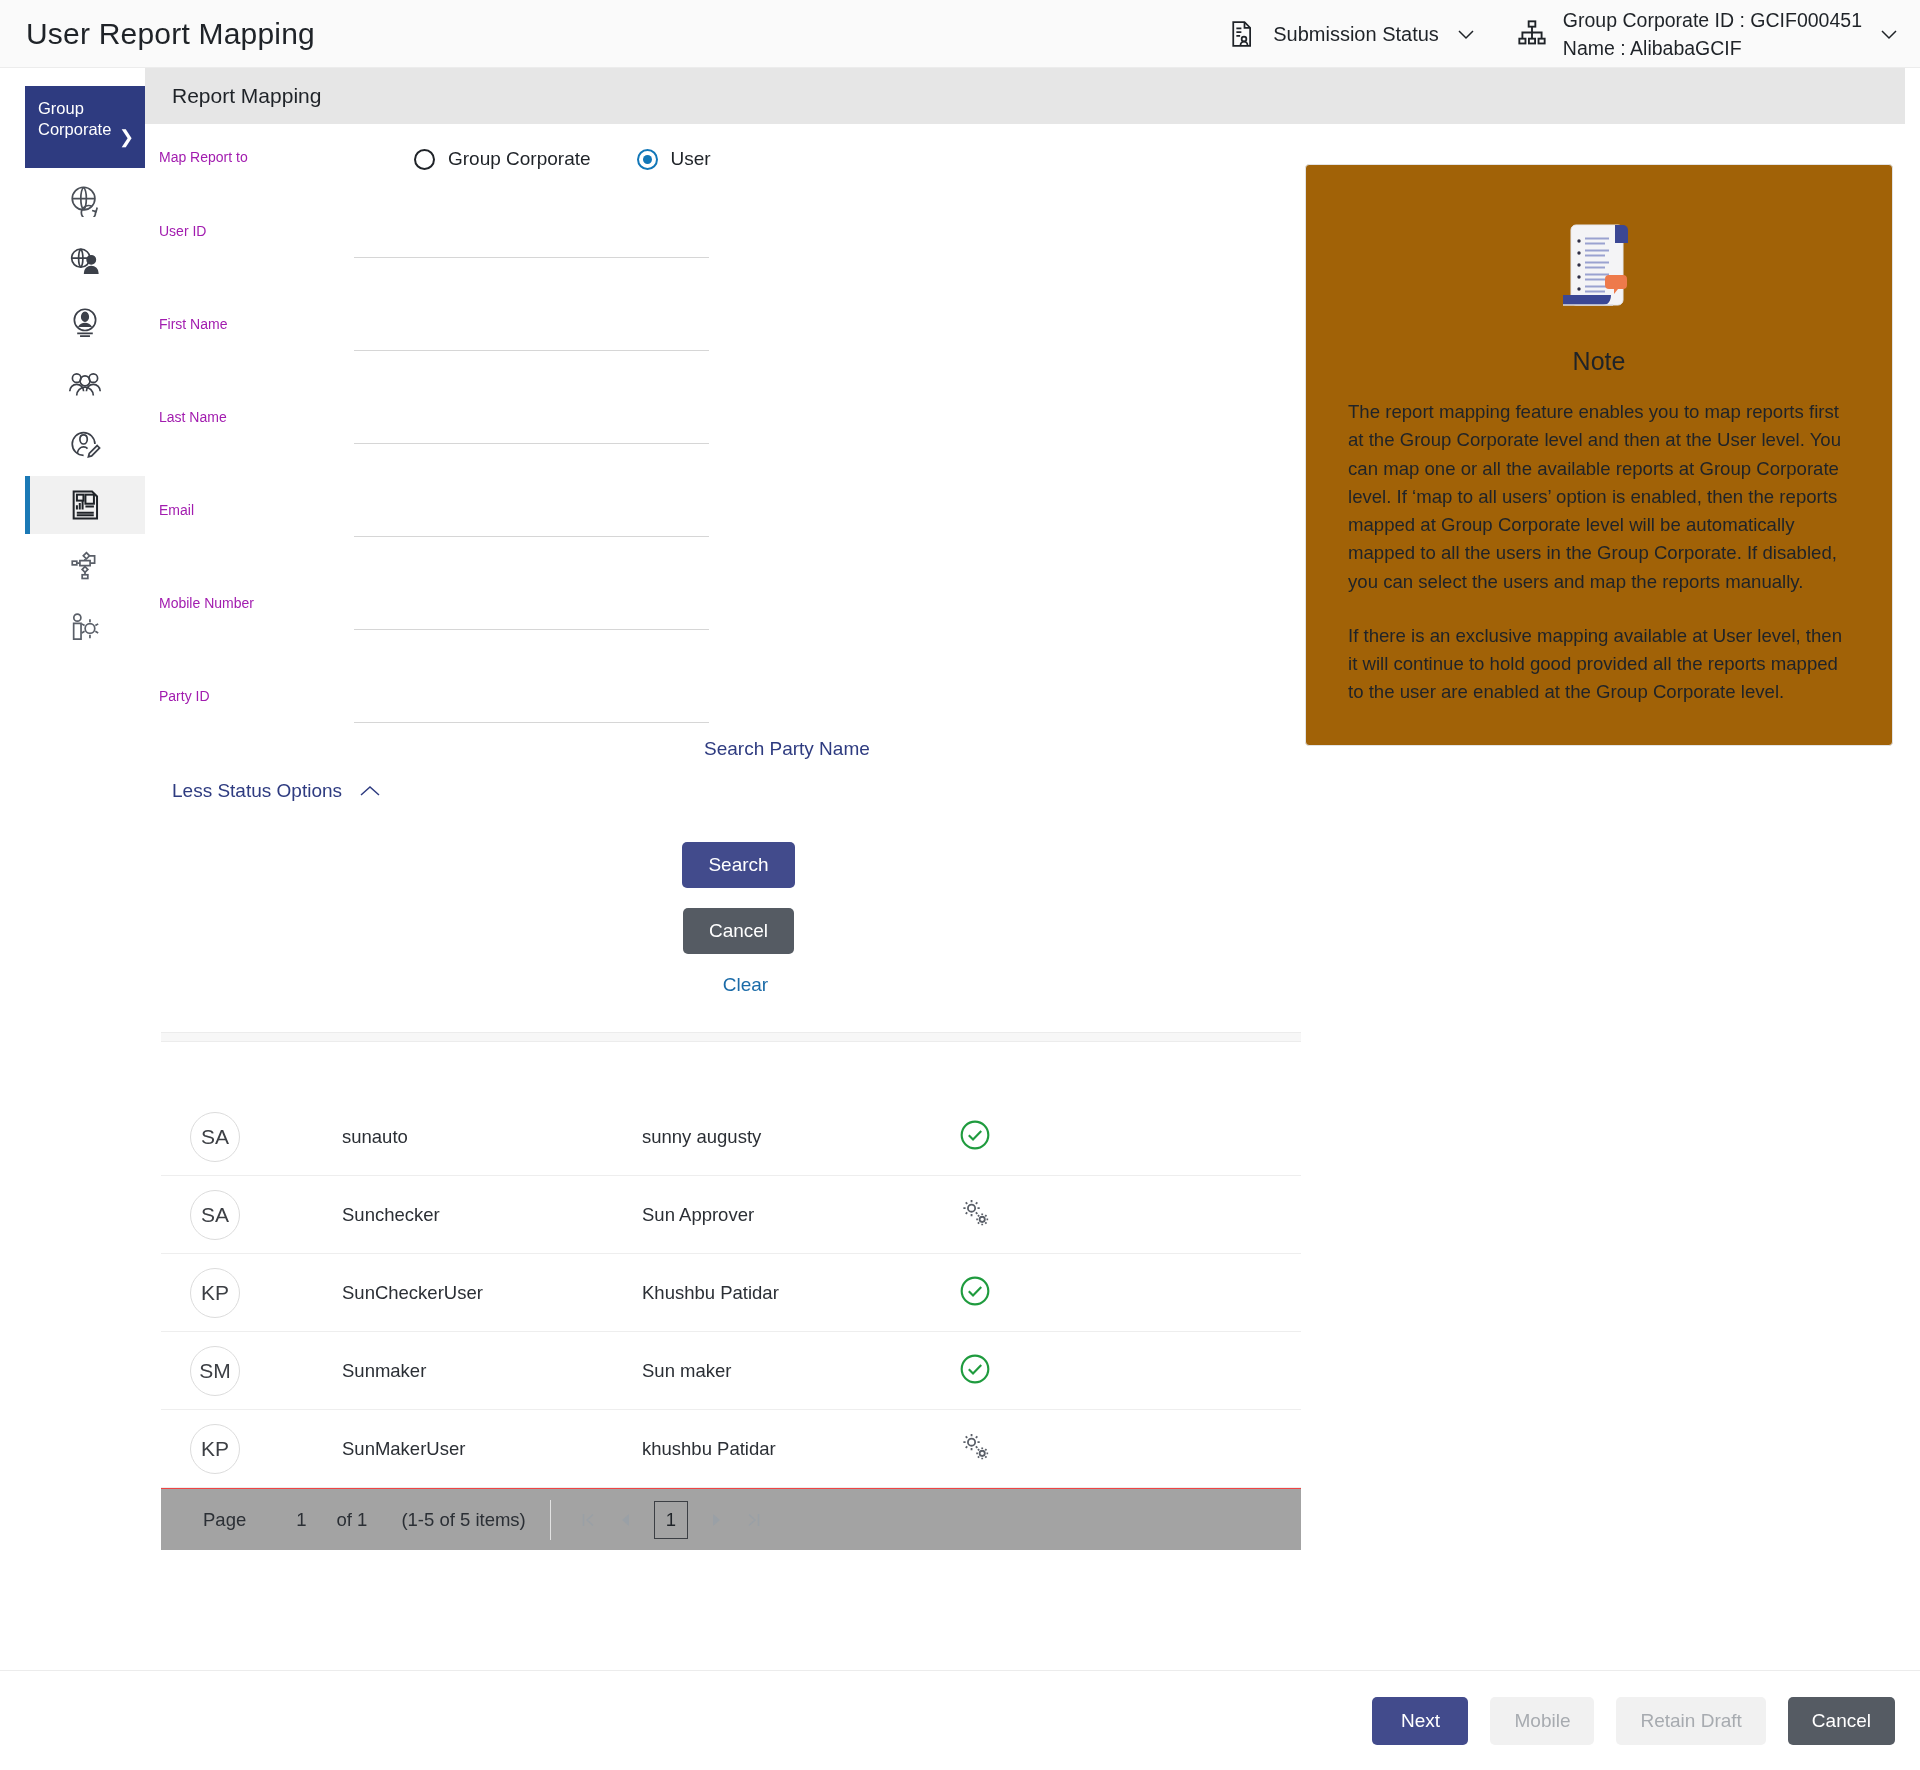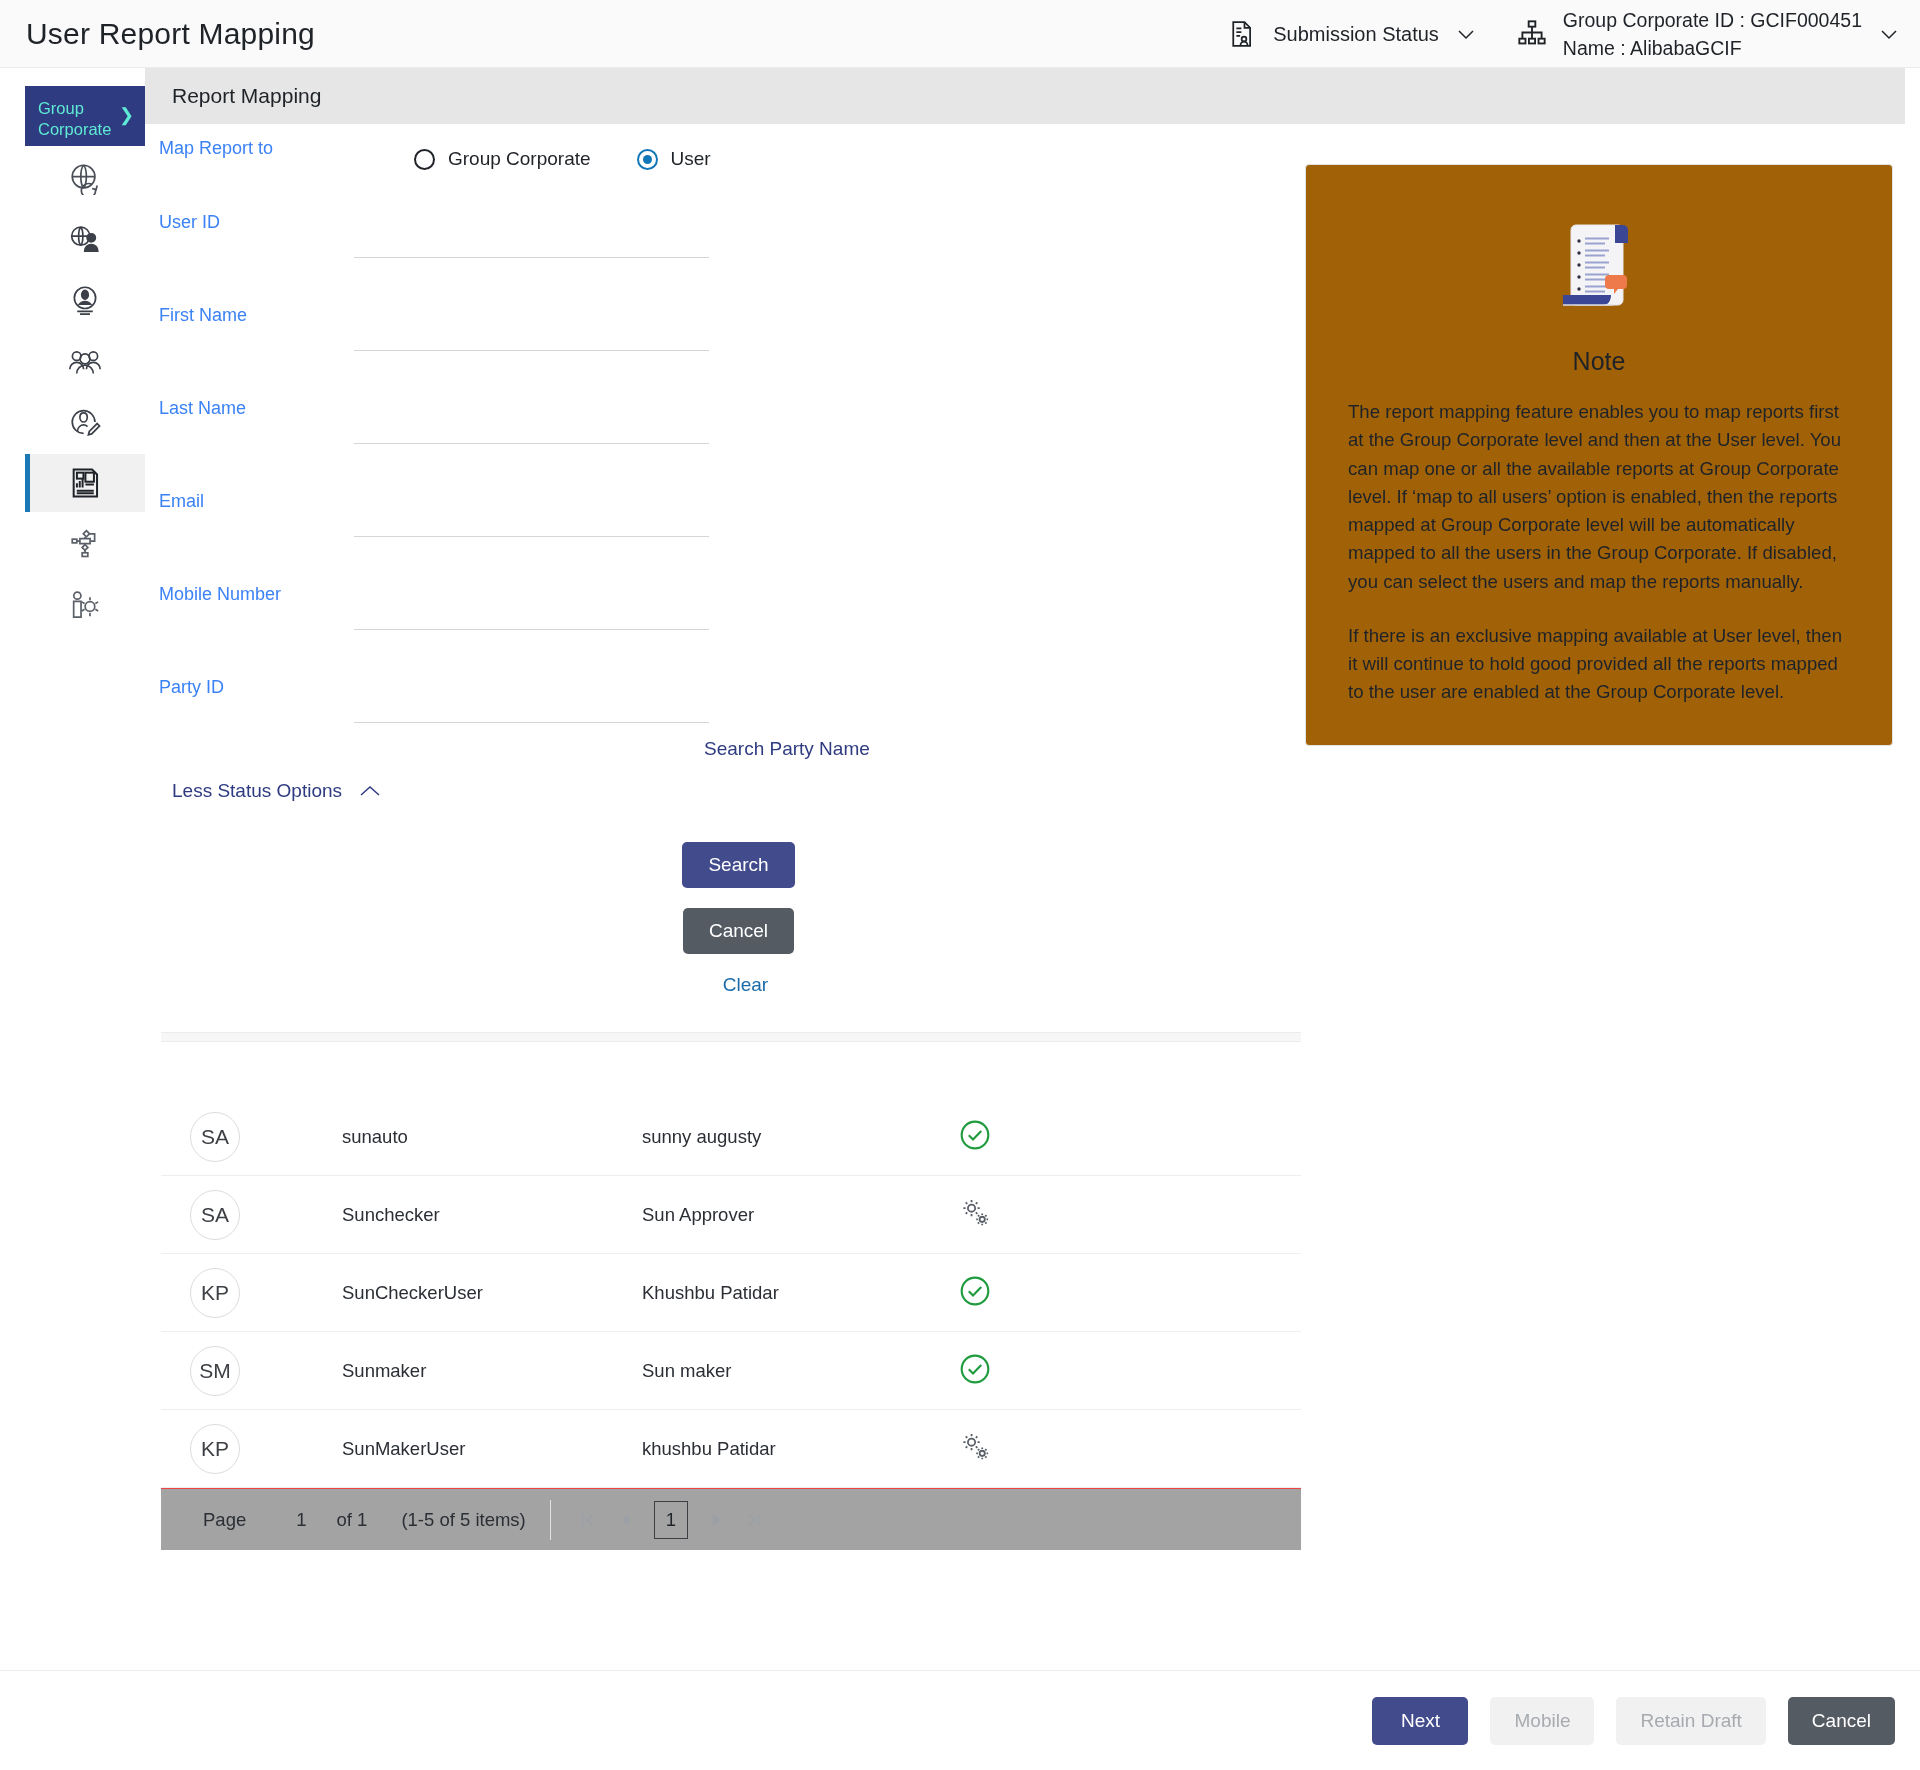--- a/index.html
+++ b/index.html
@@ -51,24 +51,24 @@
 
   
   .sidebar {
     width: 145px;
     padding-top: 18px;
     background: #ffffff;
     flex: 0 0 145px;
   }
   .sb-head {
     width: 120px;
-    height: 60px;
+    height: 82px;
     margin-left: 25px;
     background: #2e3b80;
-    color: #5eead4;
+    color: #ffffff;
     font-size: 16.5px;
     line-height: 1.25;
     padding: 12px 10px 0 13px;
     position: relative;
   }
   .sb-head .arrow { position: absolute; right: 11px; bottom: 20px; font-size: 18px; }
   .sb-item {
     width: 120px;
     height: 58px;
     margin: 3px 0 0 25px;
@@ -104,23 +104,23 @@
 
   
   .frm-row {
     display: flex;
     align-items: flex-start;
     min-height: 93px;
     position: relative;
   }
   .frm-label {
     width: 195px;
-    font-size: 18px;
-    color: #3b82f6;
-    padding-top: 14px;
+    font-size: 14px;
+    color: #a21caf;
+    padding-top: 25px;
     flex: 0 0 195px;
   }
   .frm-field { flex: 0 0 355px; padding-top: 8px; }
   .frm-input {
     width: 355px;
     height: 52px;
     border: none;
     border-bottom: 1px solid #d6d6d6;
     background: transparent;
     font-size: 18px;

